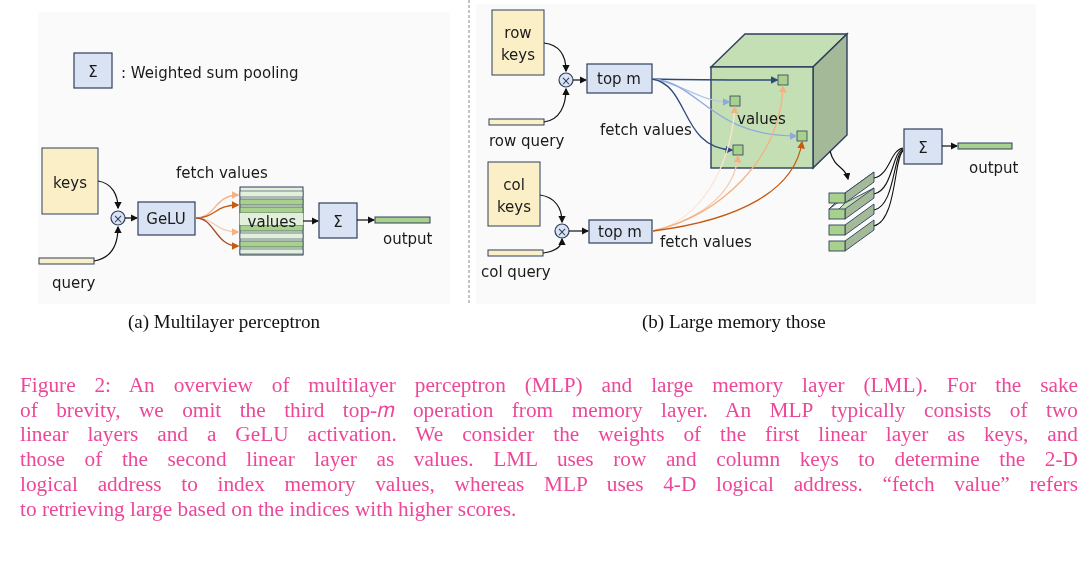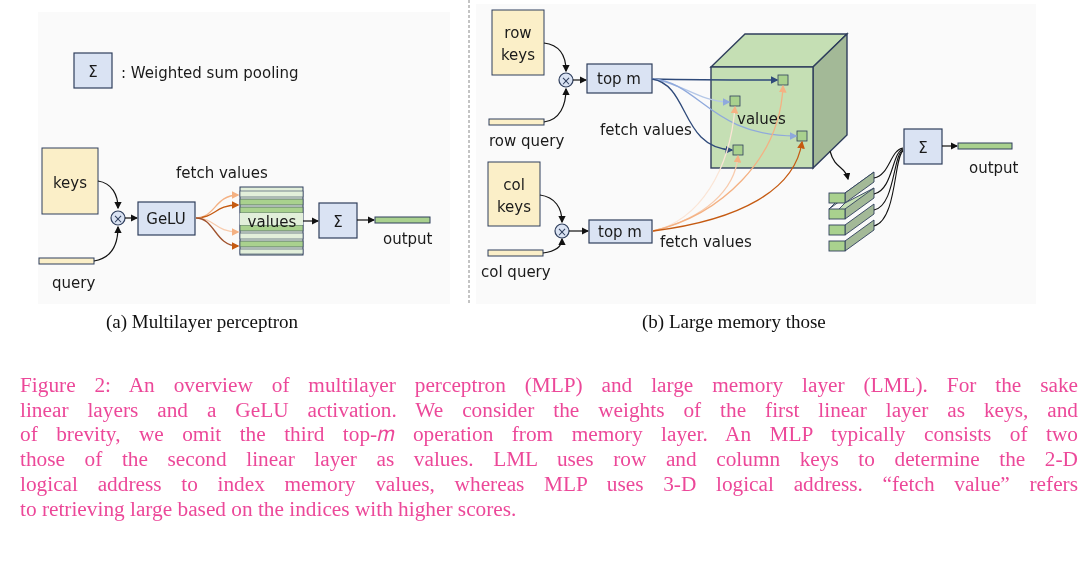--- a/index.html
+++ b/index.html
@@ -175,23 +175,23 @@
     <path d="M874,226 C897,220 894,156 903,151" fill="none" stroke="#111" stroke-width="1.1"></path>
 
     <rect x="904" y="129" width="38" height="35" fill="#dae3f3" stroke="#2f3e5c" stroke-width="1.2"></rect>
     <text class="lbl" x="923" y="153" text-anchor="middle" font-size="17">Σ</text>
     <line x1="942" y1="146" x2="957" y2="146" stroke="#111" stroke-width="1.2" marker-end="url(#arrBlack)"></line>
     <rect x="958" y="143" width="54" height="6" fill="#a9d18e" stroke="#2f3e5c" stroke-width="1"></rect>
     <text class="lbl" x="969" y="173">output</text>
   </g>
 </svg>
 
-<div class="sub-caption" style="left:106px;">(a) Multilayer perceptron</div>
+<div class="sub-caption" style="left:128px;">(a) Multilayer perceptron</div>
 <div class="sub-caption" style="left:642px;">(b) Large memory those</div>
 
 <div id="caption">
   <span class="line j">Figure 2: An overview of multilayer perceptron (MLP) and large memory layer (LML). For the sake</span>
+  <span class="line j">of brevity, we omit the third top-𝑚 operation from memory layer. An MLP typically consists of two</span>
   <span class="line j">linear layers and a GeLU activation. We consider the weights of the first linear layer as keys, and</span>
-  <span class="line j">of brevity, we omit the third top-𝑚 operation from memory layer. An MLP typically consists of two</span>
   <span class="line j">those of the second linear layer as values. LML uses row and column keys to determine the 2-D</span>
-  <span class="line j">logical address to index memory values, whereas MLP uses 3-D logical address. “fetch value” refers</span>
+  <span class="line j">logical address to index memory values, whereas MLP uses 4-D logical address. “fetch value” refers</span>
   <span class="line">to retrieving large based on the indices with higher scores.</span>
 </div>
 
 </body></html>

